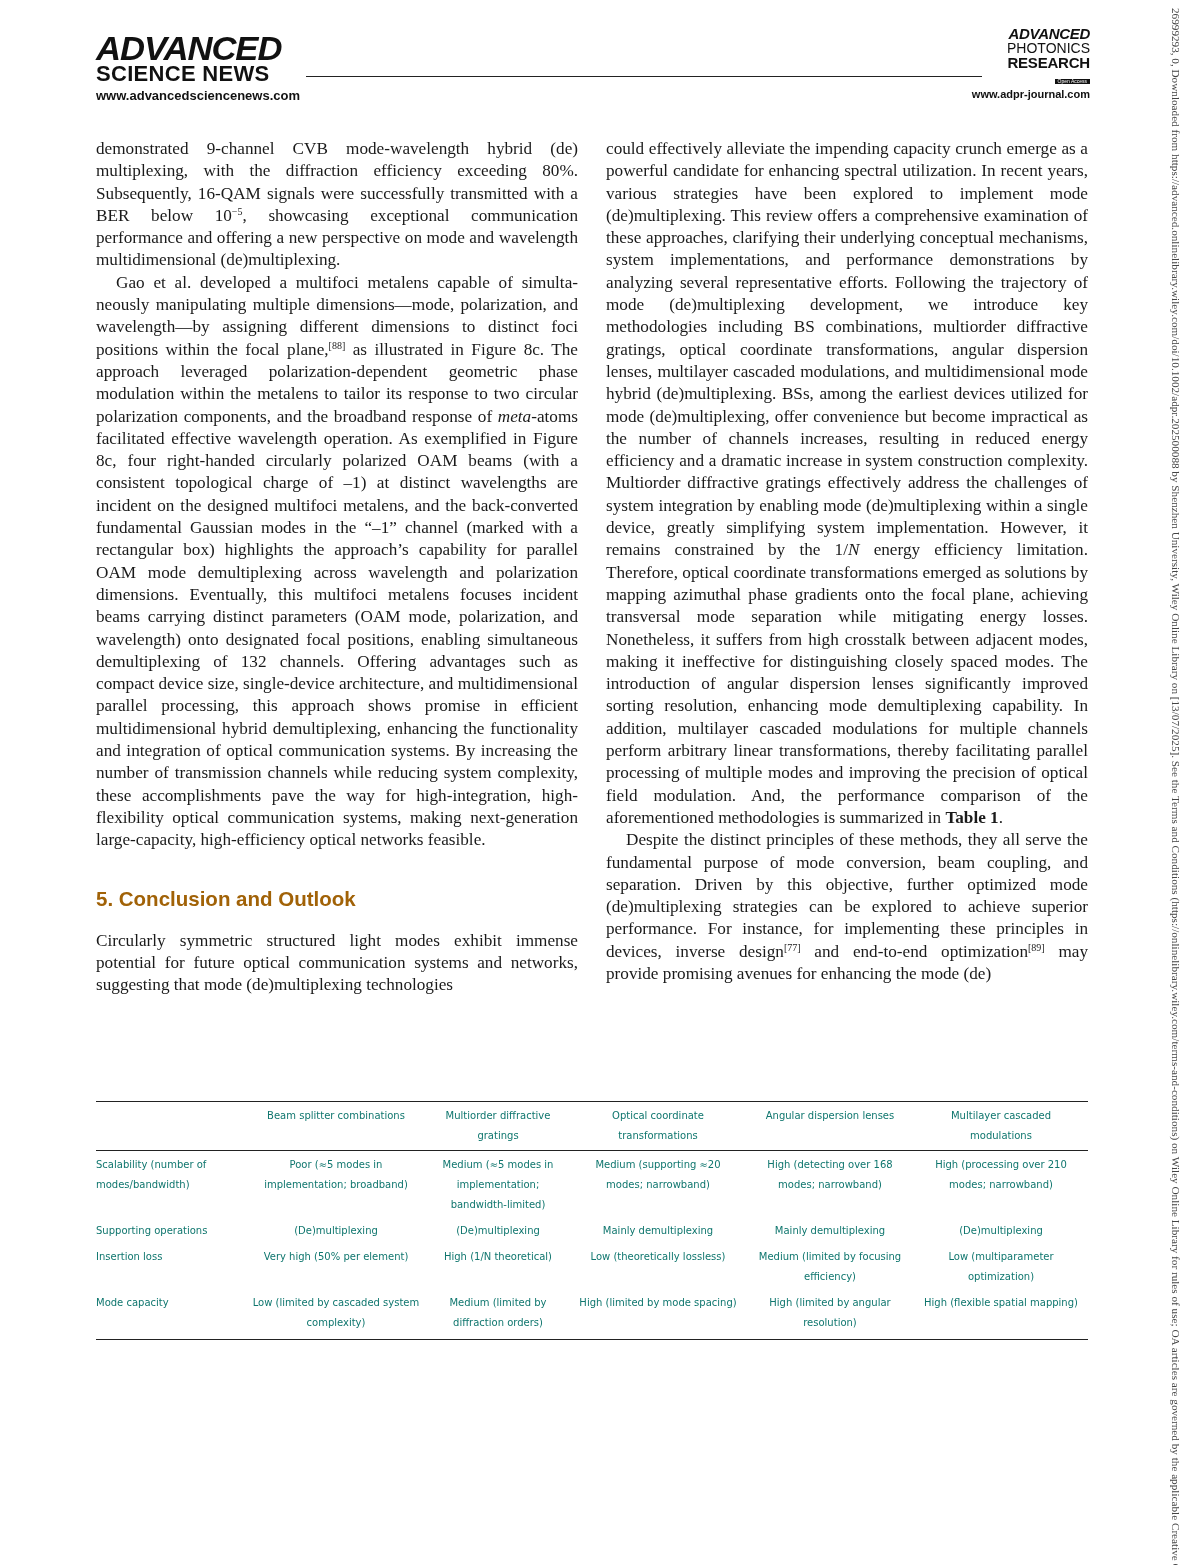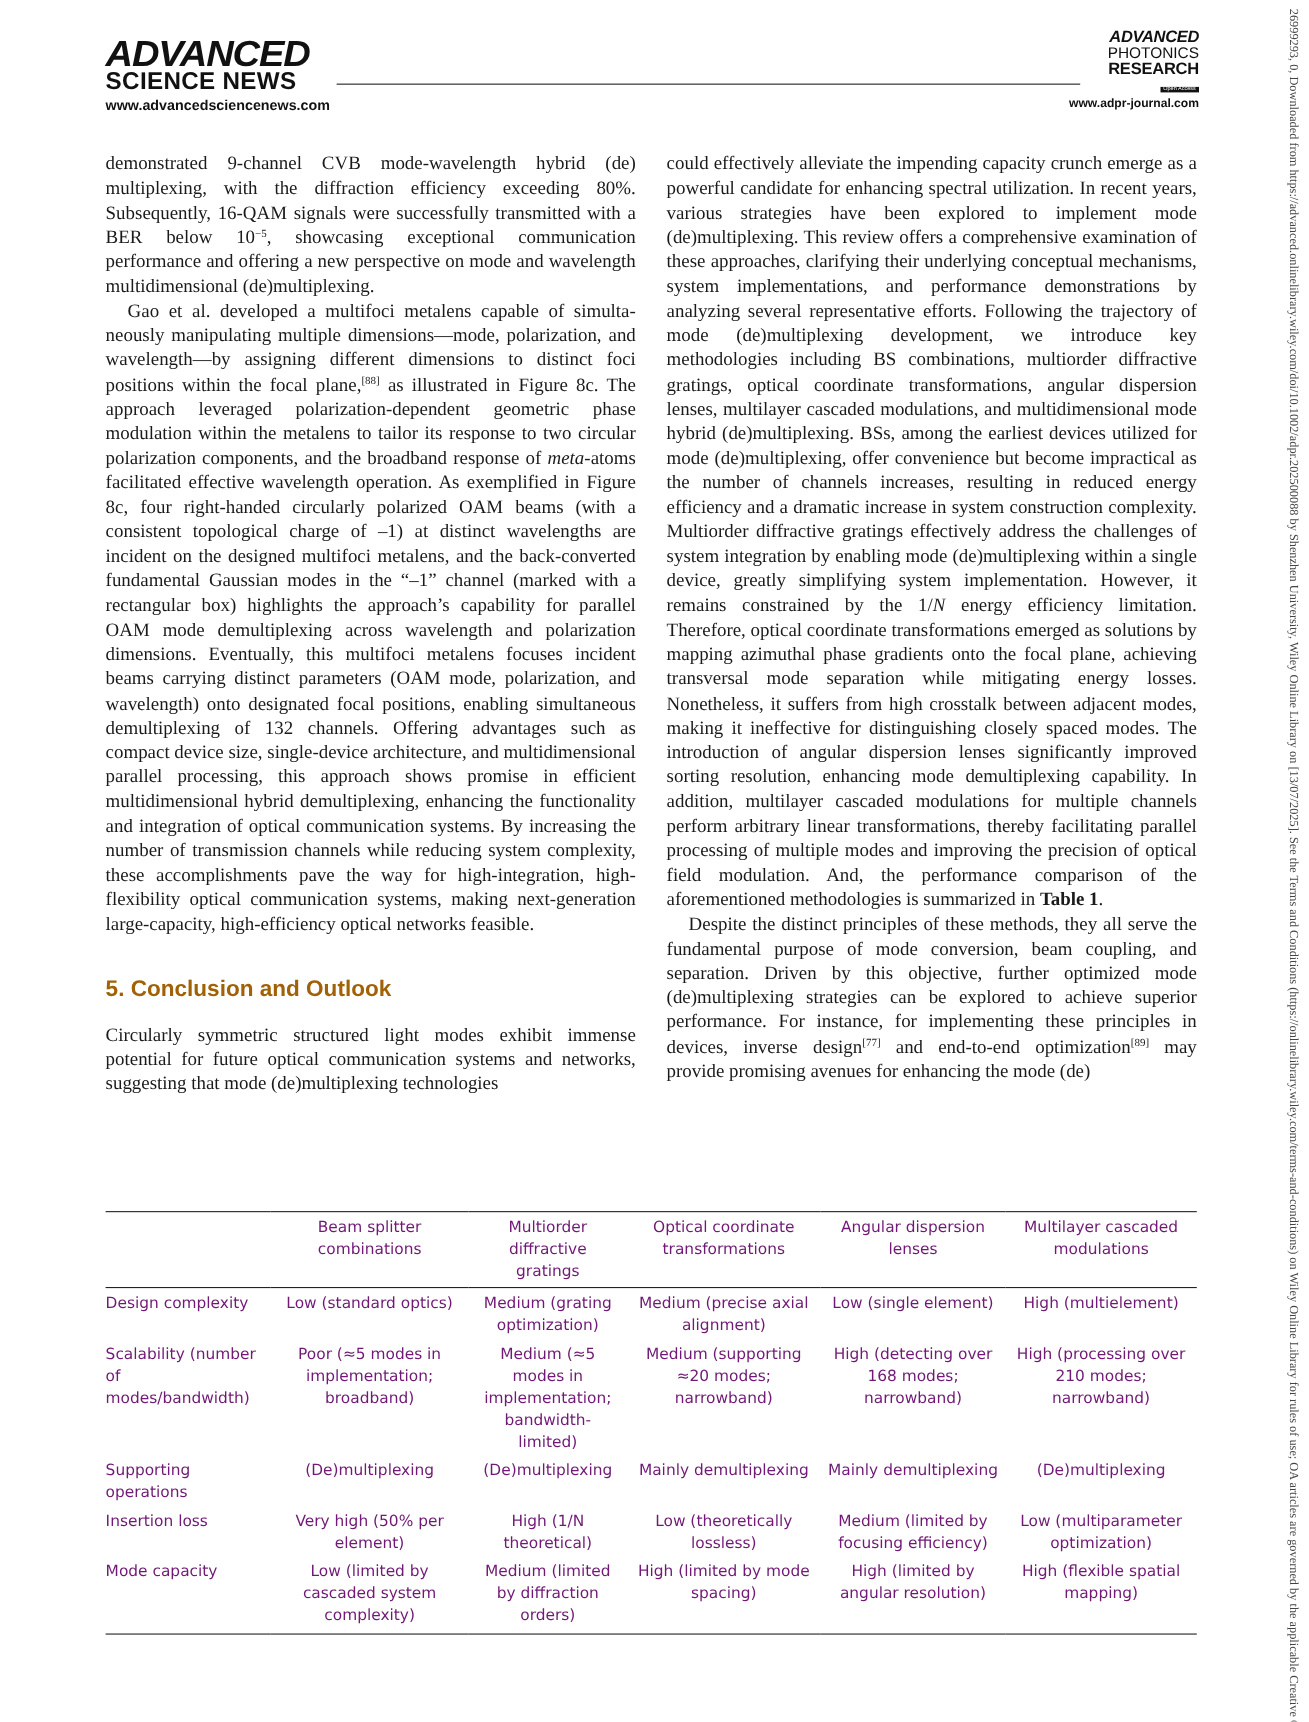--- a/index.html
+++ b/index.html
@@ -25,21 +25,21 @@
   .col.left { left: 96px; }
   .col.right { left: 606px; }
   .col p { margin: 0; }
   .col p.indent { text-indent: 20px; }
   sup { font-size: 10px; line-height: 0; vertical-align: 6px; }
   .section-title { font-family: "Liberation Sans", sans-serif; font-weight: 700; font-size: 20.5px; margin: 34px 0 18px 0; line-height: 26px; color: #a16207; text-align: left; }
 
   
   .tcap { position: absolute; left: 96px; top: 1061px; font-family: "Liberation Sans", sans-serif; font-size: 13.5px; color: #1a1a1a; }
   .tcap b { font-weight: 700; }
-  .tbl { position: absolute; left: 96px; top: 1101px; width: 992px; border-collapse: collapse; font-family: "DejaVu Sans", sans-serif; font-size: 14px; line-height: 20px; color: #701a75; }
+  .tbl { position: absolute; left: 96px; top: 1101px; width: 992px; border-collapse: collapse; font-family: "DejaVu Sans", sans-serif; font-size: 10px; line-height: 20px; color: #0f766e; }
   .tbl thead tr { border-top: 1.2px solid #222; border-bottom: 1.2px solid #222; }
   .tbl tbody tr:last-child { border-bottom: 1.2px solid #222; }
   .tbl th { font-weight: 400; text-align: center; padding: 4px 6px 4px 6px; vertical-align: top; }
   .tbl td { text-align: center; padding: 4px 6px 2px 6px; vertical-align: top; }
   .tbl td:first-child, .tbl th:first-child { text-align: left; padding-left: 0; }
   .tbl tr.spaced td { padding-bottom: 6px; }
 
   
   .ftr { position: absolute; left: 96px; top: 1477px; width: 994px; height: 24px; font-family: "Liberation Sans", sans-serif; color: #1a1a1a; }
   .ftr .f-left { position: absolute; left: 0; top: 3px; font-size: 13px; }
@@ -98,28 +98,20 @@
         <th></th>
         <th>Beam splitter combinations</th>
         <th>Multiorder diffractive gratings</th>
         <th>Optical coordinate transformations</th>
         <th>Angular dispersion lenses</th>
         <th>Multilayer cascaded modulations</th>
       </tr>
     </thead>
     <tbody>
       <tr>
-        <td>Design complexity</td>
-        <td>Low (standard optics)</td>
-        <td>Medium (grating optimization)</td>
-        <td>Medium (precise axial alignment)</td>
-        <td>Low (single element)</td>
-        <td>High (multielement)</td>
-      </tr>
-      <tr>
         <td>Scalability (number of modes/bandwidth)</td>
         <td>Poor (≈5 modes in implementation; broadband)</td>
         <td>Medium (≈5 modes in implementation; bandwidth-limited)</td>
         <td>Medium (supporting ≈20 modes; narrowband)</td>
         <td>High (detecting over 168 modes; narrowband)</td>
         <td>High (processing over 210 modes; narrowband)</td>
       </tr>
       <tr>
         <td>Supporting operations</td>
         <td>(De)multiplexing</td>

